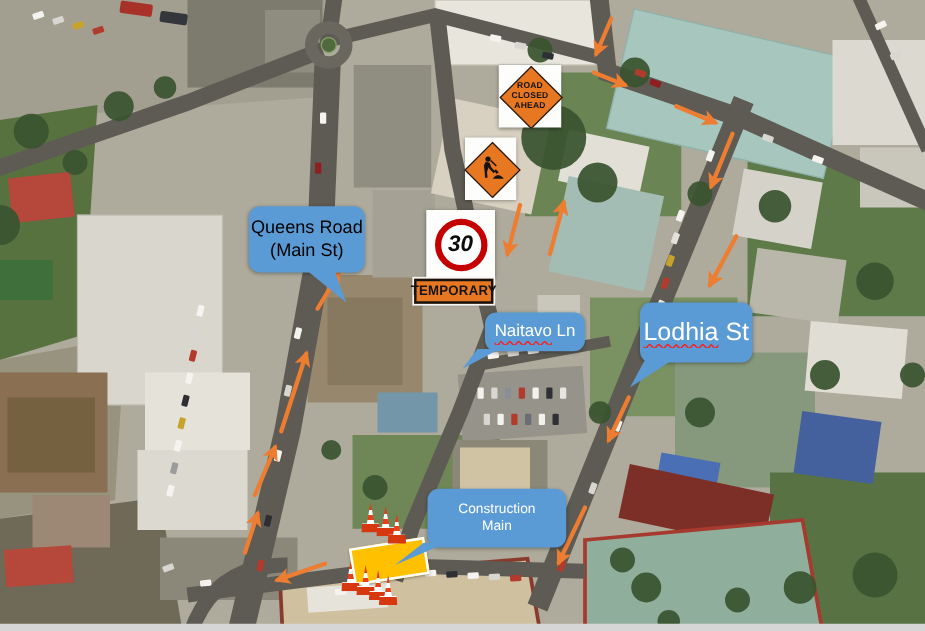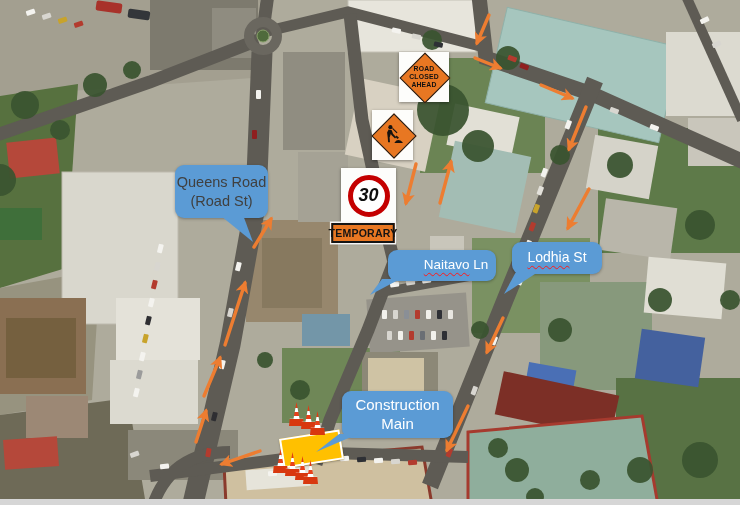--- a/index.html
+++ b/index.html
@@ -6,21 +6,21 @@
   .stage{position:relative;width:740px;height:505px;overflow:hidden;background:#aeab9c;}
   .stage svg{display:block;}
   .overlay{position:absolute;left:0;top:0;pointer-events:none;}
 
   
   .callout{position:absolute;background:#5B9BD5;border-radius:9px;display:flex;flex-direction:column;
     align-items:center;justify-content:center;text-align:center;line-height:1.25;
     box-shadow:0 1px 3px rgba(0,0,0,.3);z-index:6;}
   .callout .tail{position:absolute;background:#5B9BD5;z-index:-1;}
   .callout.light{color:#ffffff;}
-  .callout.dark{color:#404040;}
+  .callout.dark{color:#000000;margin-left:24px;}
   .misspell{text-decoration:underline;text-decoration-style:wavy;text-decoration-color:#ff1a1a;
     text-decoration-thickness:1px;text-underline-offset:3px;}
 
   
   .signbox{position:absolute;background:#fdfdfb;box-shadow:0 1px 3px rgba(0,0,0,.4);z-index:4;}
   .diamond{position:absolute;background:#e87722;border:1.4px solid #1a1a1a;transform:rotate(45deg);}
   .rc-text{position:absolute;inset:0;display:flex;flex-direction:column;align-items:center;justify-content:center;
     font-size:6.8px;font-weight:700;color:#111;line-height:1.15;letter-spacing:.2px;}
   .ring{position:absolute;left:6.5px;top:6.5px;width:42px;height:42px;border:5.5px solid #C40000;border-radius:50%;
     box-sizing:border-box;background:#fff;}
@@ -275,34 +275,34 @@
   <div class="cone" style="left:289px;top:402px;"></div>
   <div class="cone" style="left:301px;top:405px;"></div>
   <div class="cone" style="left:310px;top:411px;"></div>
   <div class="cone" style="left:273px;top:449px;"></div>
   <div class="cone" style="left:285px;top:452px;"></div>
   <div class="cone" style="left:295px;top:456px;"></div>
   <div class="cone" style="left:303px;top:460px;"></div>
 
   <div class="callout dark" style="left:175px;top:165px;width:93px;height:53px;font-size:14.5px;">
     <span>Queens Road</span>
-    <span>(Road St)</span>
+    <span>(Main St)</span>
     <div class="tail" style="left:46px;bottom:-24px;width:32px;height:26px;clip-path:polygon(0% 0%,70% 0%,100% 100%);"></div>
   </div>
 
-  <div class="callout light" style="left:388px;top:250px;width:80px;height:31px;font-size:13.5px;padding-left:28px;">
+  <div class="callout light" style="left:388px;top:250px;width:80px;height:31px;font-size:13.5px;">
     <span><span class="misspell">Naitavo</span><span> Ln</span></span>
     <div class="tail" style="left:-18px;bottom:-14px;width:30px;height:16px;clip-path:polygon(40% 0%,100% 0%,0% 100%);"></div>
   </div>
 
-  <div class="callout light" style="left:512px;top:242px;width:90px;height:32px;font-size:14px;">
+  <div class="callout light" style="left:512px;top:242px;width:90px;height:48px;font-size:20px;">
     <span><span class="misspell">Lodhia</span><span> St</span></span>
     <div class="tail" style="left:-8px;bottom:-20px;width:34px;height:22px;clip-path:polygon(35% 0%,100% 0%,0% 100%);"></div>
   </div>
 
 
-  <div class="callout light" style="left:342px;top:391px;width:111px;height:47px;font-size:15px;">
+  <div class="callout light" style="left:342px;top:391px;width:111px;height:47px;font-size:11px;">
     <span>Construction</span>
     <span>Main</span>
     <div class="tail" style="left:-26px;bottom:-14px;width:42px;height:18px;clip-path:polygon(55% 0%,100% 0%,0% 100%);"></div>
   </div>
 
 </div>
 
 </body></html>

